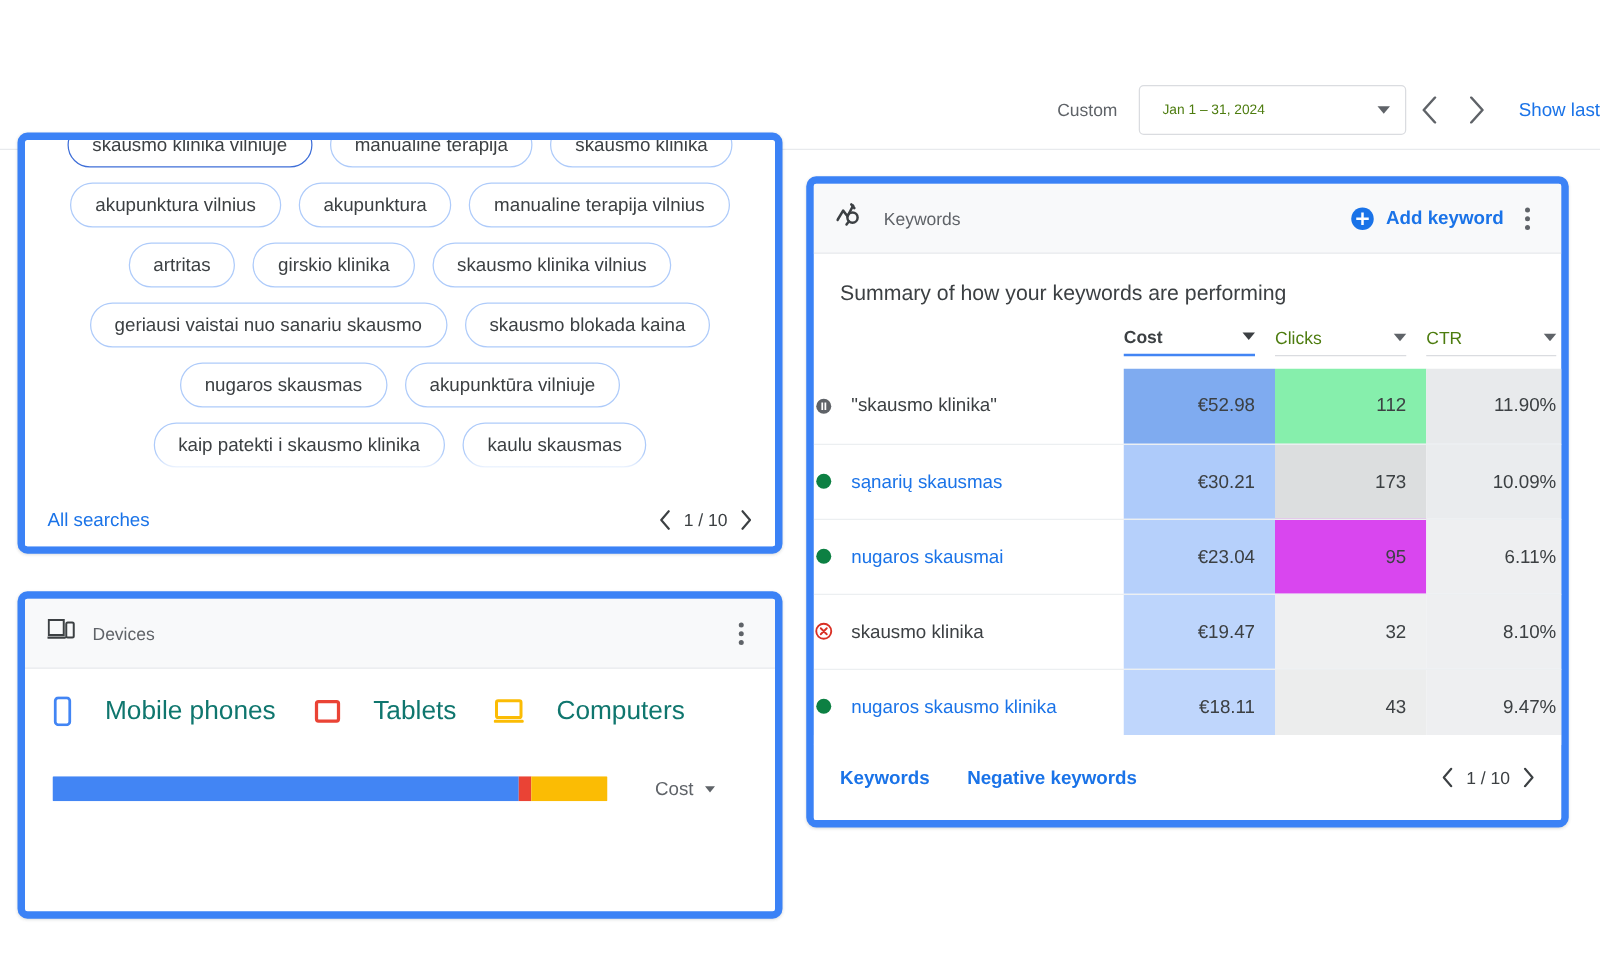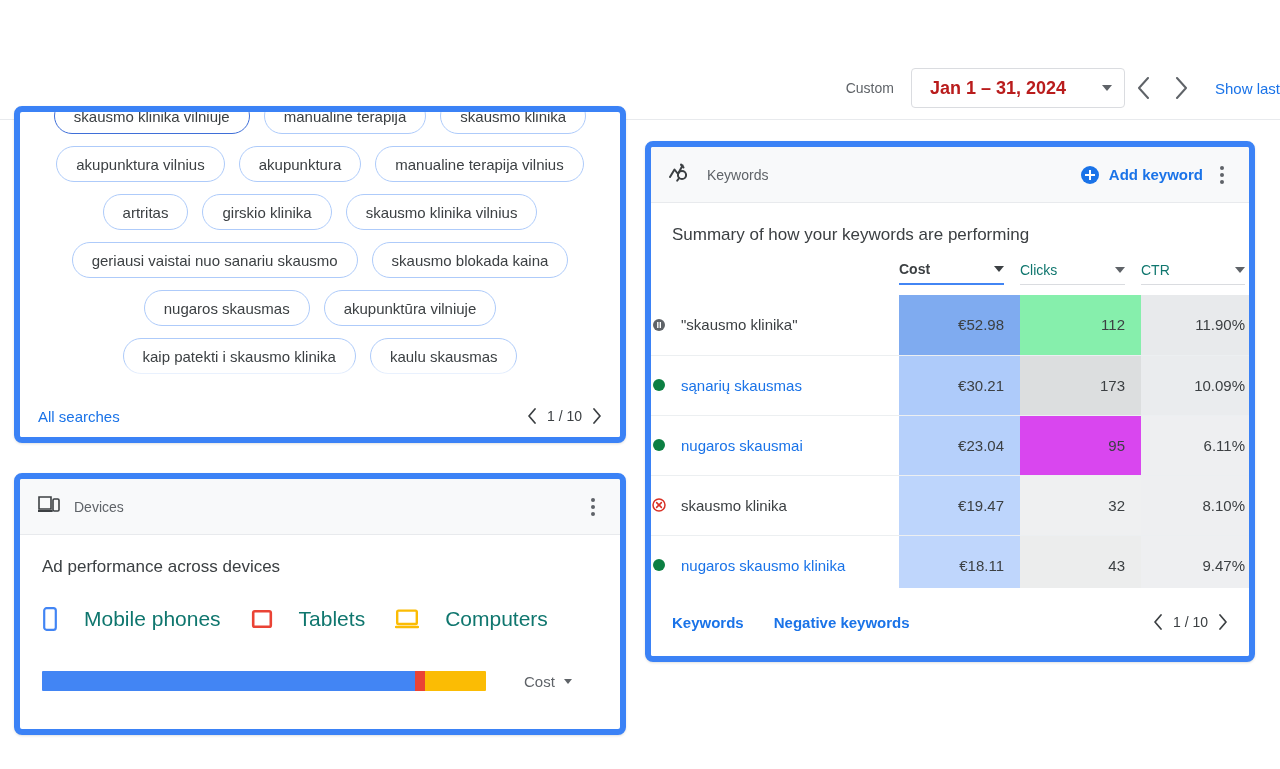--- a/index.html
+++ b/index.html
@@ -40,24 +40,23 @@
     border: 1px solid #dadce0;
     border-radius: 4px;
     display: flex;
     align-items: center;
     justify-content: space-between;
     padding: 0 12px 0 18px;
     background: #fff;
     cursor: pointer;
   }
   .date-select .dtext {
-    font-size: 18px;
-    color: #b91c1c;
+    font-size: 11px;
+    color: #4d7c0f;
     white-space: nowrap;
-    font-weight: bold;
   }
   .caret {
     width: 0; height: 0;
     border-left: 5px solid transparent;
     border-right: 5px solid transparent;
     border-top: 6px solid #5f6368;
     margin-left: 18px;
   }
   .navarrow {
     width: 38px; height: 40px;
@@ -283,21 +282,21 @@
     height: 38px;
   }
   .th-inner {
     display: flex;
     align-items: center;
     justify-content: space-between;
     border-bottom: 1px solid #dadce0;
     padding-bottom: 6px;
   }
   .th-inner.active { border-bottom: 2px solid #4285f4; }
-  .th-label { color: #0f766e; }
+  .th-label { color: #4d7c0f; }
   .th-inner.active .th-label { color: #3c4043; font-weight: bold; }
   .th-caret {
     width: 0; height: 0;
     border-left: 5px solid transparent;
     border-right: 5px solid transparent;
     border-top: 6px solid #3c4043;
     margin-left: 10px;
   }
   .th-inner:not(.active) .th-caret { border-top-color: #5f6368; }
 
@@ -414,21 +413,20 @@
     </span>
     <span class="ctitle">Devices</span>
     <span class="spacer"></span>
     <span class="kebab">
       <i></i>
         <i></i>
         <i></i>
     </span>
   </div>
   <div class="dev-body">
-    <div class="dev-sub">Ad performance across devices</div>
     <div class="dev-legend" id="devLegend">
         <div class="leg-item">
           <span style="display: flex;">
             <svg width="16" height="24" viewBox="0 0 16 24">
               <rect x="2.2" y="1.2" width="11.6" height="21.6" rx="2.4" fill="none" stroke="#4285f4" stroke-width="2.2"></rect>
             </svg>
           </span>
           <span class="ltext">Mobile phones</span>
         </div>
         <div class="leg-item">

